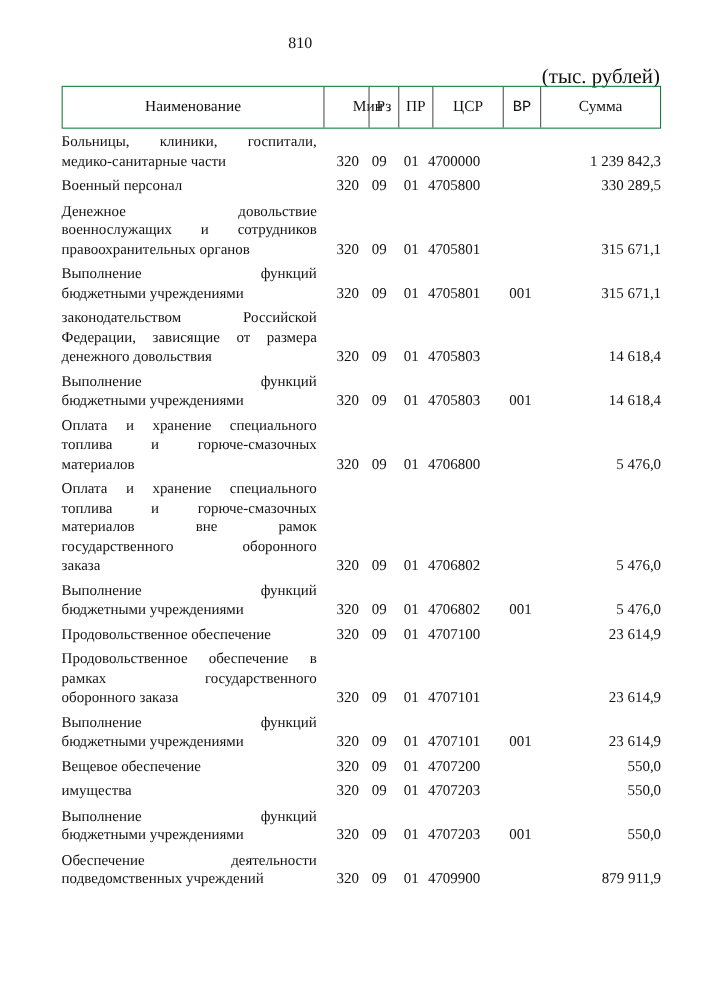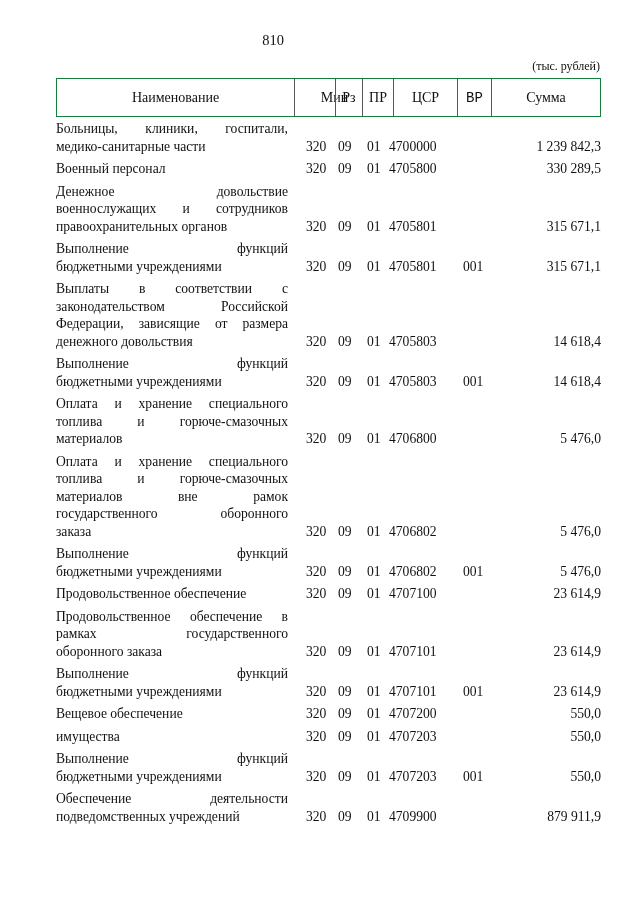--- a/index.html
+++ b/index.html
@@ -6,21 +6,21 @@
   body {
     width: 640px; height: 905px; position: relative; overflow: hidden;
     font-family: "Liberation Serif", "DejaVu Serif", serif;
     color: #111; font-size: 13.6px;
   }
   .page-number {
     position: absolute; top: 32px; left: 0; width: 546px;
     text-align: center; font-size: 14.5px;
   }
   .units {
-    position: absolute; top: 59px; right: 40px; font-size: 12px;
+    position: absolute; top: 59px; right: 40px; font-size: 19px;
   }
   .header-table {
     position: absolute; left: 56px; top: 78px; width: 545px; height: 39px;
     border: 1px solid #15803d; box-sizing: border-box; display: flex;
   }
   .hcell {
     display: flex; align-items: center; justify-content: center;
     border-left: 1px solid #555; box-sizing: border-box; height: 100%;
     font-size: 14px;
   }
@@ -112,21 +112,20 @@
       </div>
       <span class="v v-min">320</span>
       <span class="v v-rz">09</span>
       <span class="v v-pr">01</span>
       <span class="v v-csr">4705801</span>
       <span class="v v-vr">001</span>
       <span class="v v-sum">315 671,1</span>
     </div>
     <div class="row">
       <div class="name">
-        <span class="line">Выплаты в соответствии с</span>
         <span class="line">законодательством Российской</span>
         <span class="line">Федерации, зависящие от размера</span>
         <span class="line last">денежного довольствия</span>
       </div>
       <span class="v v-min">320</span>
       <span class="v v-rz">09</span>
       <span class="v v-pr">01</span>
       <span class="v v-csr">4705803</span>
       <span class="v v-vr"></span>
       <span class="v v-sum">14 618,4</span>

